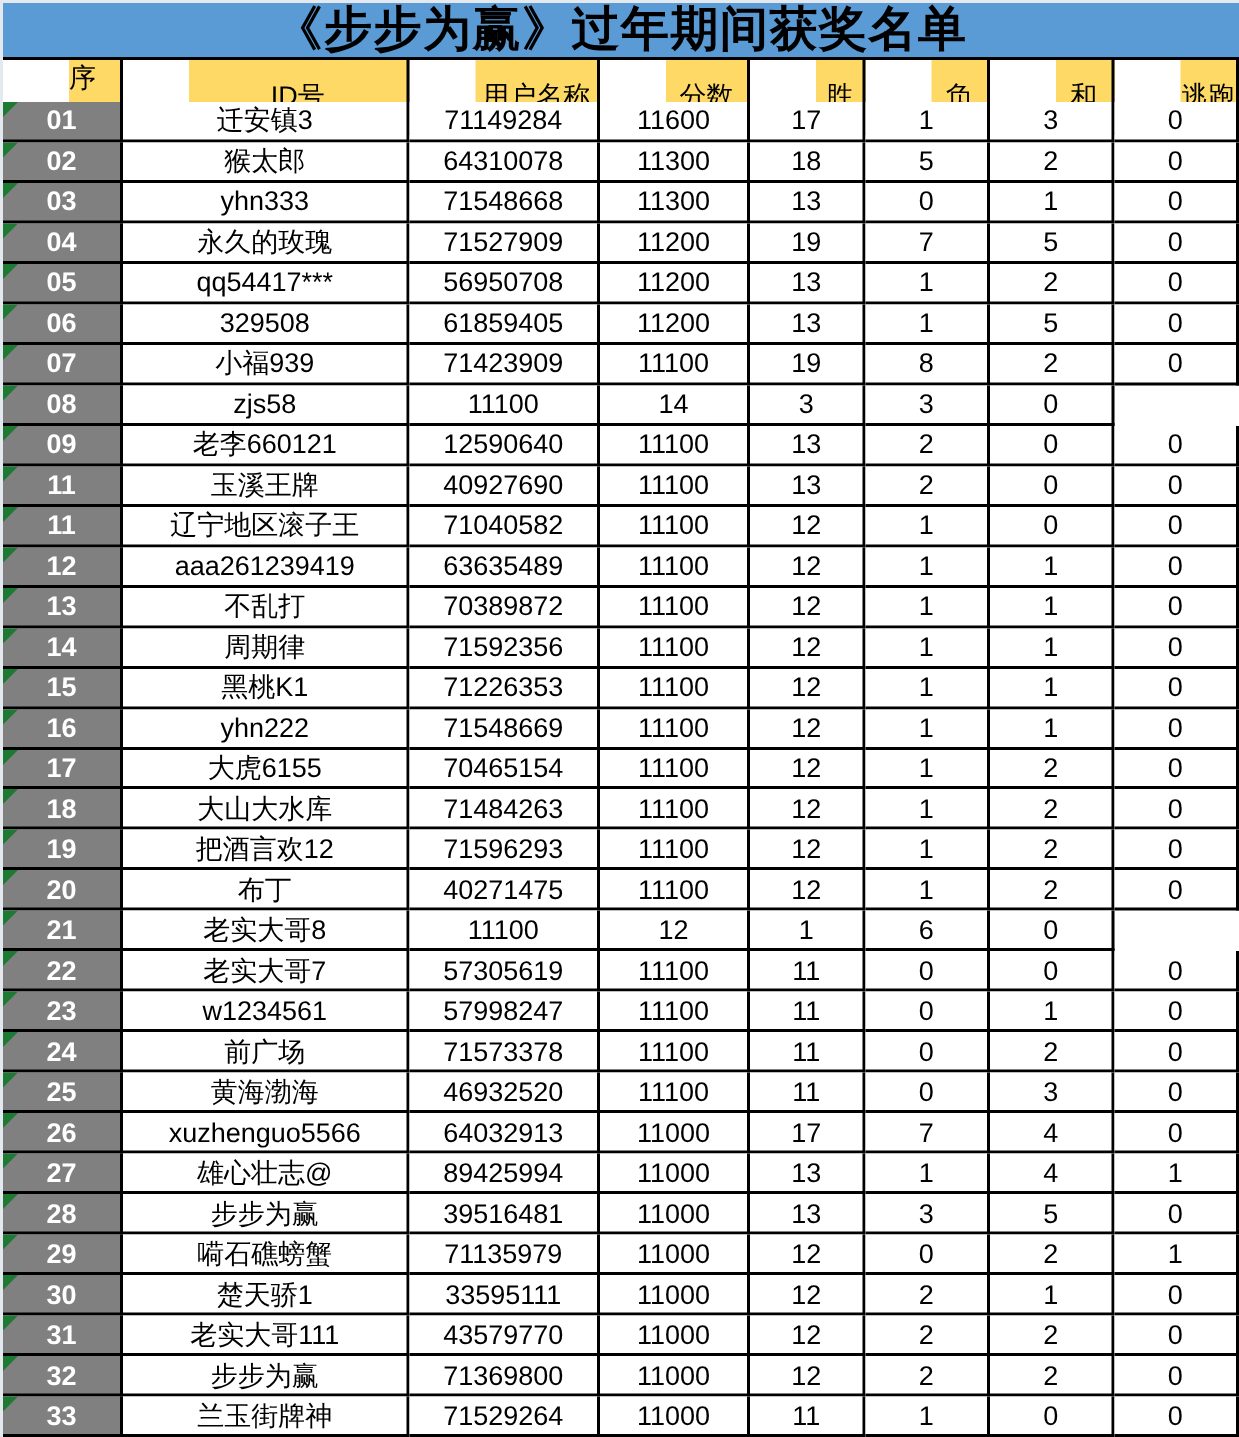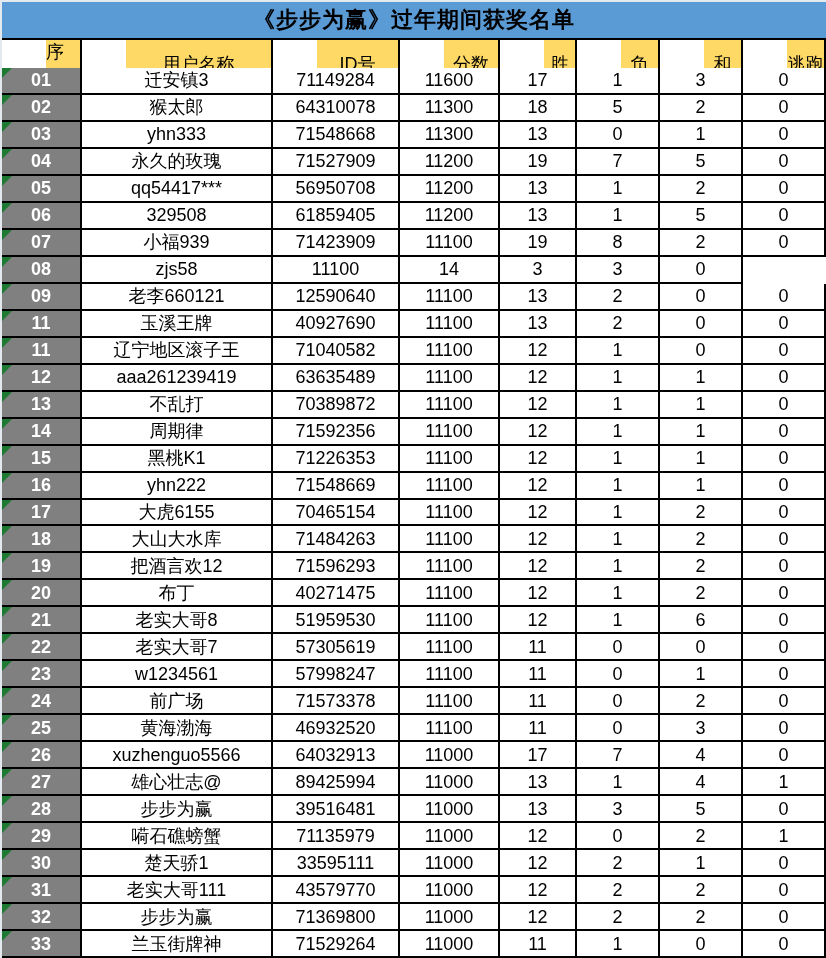--- a/index.html
+++ b/index.html
@@ -7,21 +7,21 @@
     --cols:80px 191px 127px 100px 77px 83px 83px 83px;
   }
   *{margin:0;padding:0;box-sizing:border-box;}
   html,body{width:826px;height:958px;background:#fff;
     font-family:"Liberation Sans","DejaVu Sans",sans-serif;}
   .sheet{width:826px;height:958px;display:flex;flex-direction:column;
     border-left:2px solid #e4e9ef;border-top:2px solid #e4e9ef;overflow:hidden;}
   .title-bar{height:38px;flex:0 0 38px;background:var(--c-title);
     border-bottom:2px solid var(--c-border);
     display:flex;align-items:center;justify-content:center;
-    font-size:22px;font-weight:bold;color:#000;letter-spacing:1px;}
+    font-size:32px;font-weight:bold;color:#000;letter-spacing:1px;}
   .header-row{height:28px;flex:0 0 28px;display:grid;grid-template-columns:var(--cols);}
   .header-cell{background:var(--c-header);border-right:2px solid var(--c-border);
     border-bottom:2px solid var(--c-border);
     display:flex;align-items:center;justify-content:center;
     font-size:18px;color:#000;margin-left:44px;}
   .body{flex:1 1 auto;display:grid;grid-template-rows:repeat(33,1fr);}
   .row{display:grid;grid-template-columns:var(--cols);min-height:0;}
   .cell{background:#fff;border-right:2px solid var(--c-border);
     border-bottom:2px solid var(--c-border);
     display:flex;align-items:center;justify-content:center;
@@ -30,22 +30,22 @@
   .tri{position:absolute;top:0;left:0;width:0;height:0;
     border-top:10px solid var(--c-tri);border-right:10px solid transparent;}
 </style>
 </head>
 <body>
 
 <div class="sheet">
   <div class="title-bar">《步步为赢》过年期间获奖名单</div>
   <div class="header-row">
     <div class="header-cell">序号</div>
+    <div class="header-cell">ID号</div>
     <div class="header-cell">用户名称</div>
-    <div class="header-cell">ID号</div>
     <div class="header-cell">分数</div>
     <div class="header-cell">胜</div>
     <div class="header-cell">负</div>
     <div class="header-cell">和</div>
     <div class="header-cell">逃跑</div>
   </div>
   <div class="body">
       <div class="row">
         <div class="cell idx">
           <span class="tri"></span>
@@ -304,21 +304,20 @@
         <div class="cell">1</div>
         <div class="cell">2</div>
         <div class="cell">0</div>
       </div>
       <div class="row">
         <div class="cell idx">
           <span class="tri"></span>
           <span>21</span>
         </div>
         <div class="cell">老实大哥8</div>
-        <div class="cell">51959530</div>
         <div class="cell">11100</div>
         <div class="cell">12</div>
         <div class="cell">1</div>
         <div class="cell">6</div>
         <div class="cell">0</div>
       </div>
       <div class="row">
         <div class="cell idx">
           <span class="tri"></span>
           <span>22</span>

